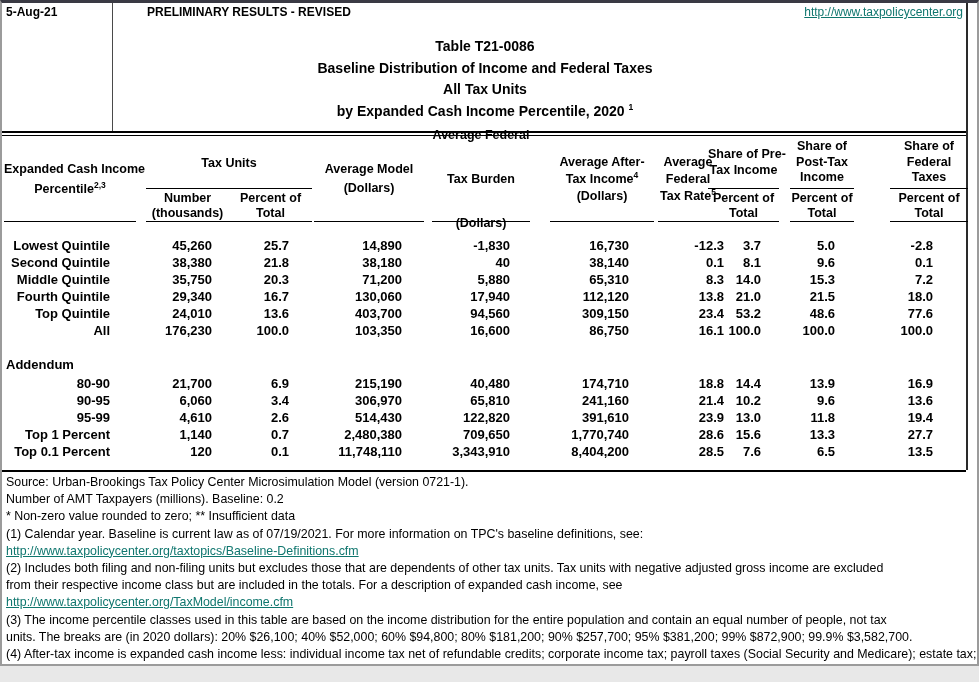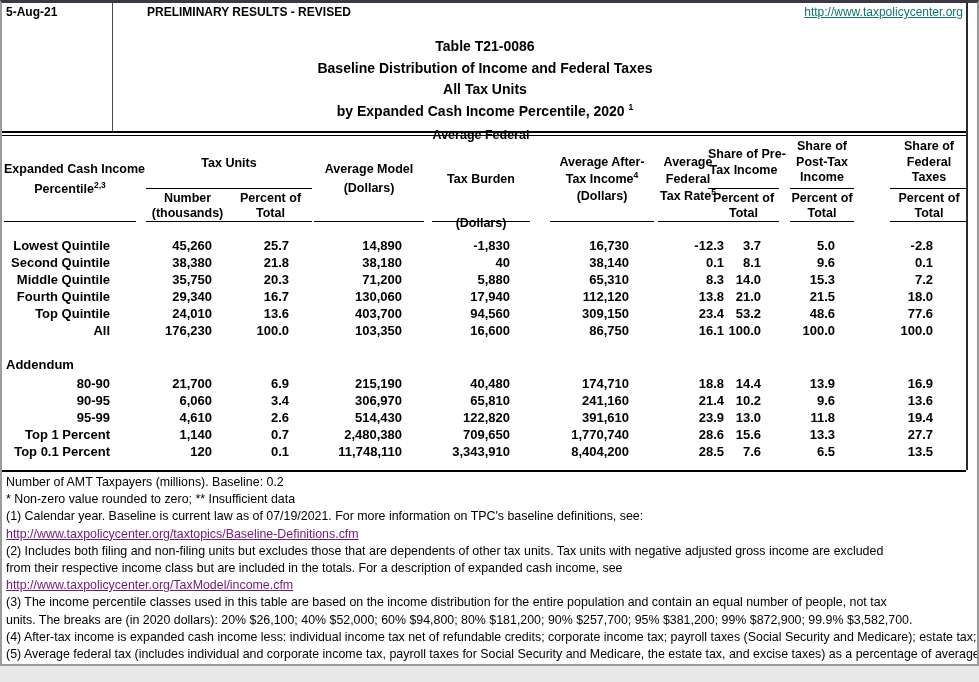--- a/index.html
+++ b/index.html
@@ -57,21 +57,21 @@
   .c5{left:418px;width:90px;}
   .c6{left:537px;width:90px;}
   .c7{left:632px;width:90px;text-align:right;}
   .c8{left:669px;width:90px;}
   .c9{left:743px;width:90px;}
   .c10{left:841px;width:90px;}
   .addendum{position:absolute;left:4px;top:354px;font-size:13px;font-weight:bold;}
   
   .fnotes{position:absolute;left:4px;top:471px;width:971px;}
   .fnline{height:17.2px;line-height:17.2px;font-size:12.4px;white-space:nowrap;overflow:hidden;}
-  .fnline a{color:#701a75;text-decoration:underline;cursor:pointer;}
+  .fnline a{color:#0f766e;text-decoration:underline;cursor:pointer;}
 </style>
 </head>
 <body>
 
 <div class="page">
 
   <span class="date">5-Aug-21</span>
   <span class="status">PRELIMINARY RESULTS - REVISED</span>
   <a class="toplink">http://www.taxpolicycenter.org</a>
 
@@ -300,20 +300,21 @@
         <div class="cell c7">28.5</div>
         <div class="cell c8">7.6</div>
         <div class="cell c9">6.5</div>
         <div class="cell c10">13.5</div>
       </div>
     </div>
 
   <div class="bline"></div>
 
   <div class="fnotes" id="footnotes">
+      <div class="fnline">Source: Urban-Brookings Tax Policy Center Microsimulation Model (version 0721-1).</div>
       <div class="fnline">Number of AMT Taxpayers (millions).  Baseline: 0.2</div>
       <div class="fnline">* Non-zero value rounded to zero; ** Insufficient data</div>
       <div class="fnline">(1) Calendar year. Baseline is current law as of 07/19/2021. For more information on TPC's baseline definitions, see:</div>
       <div class="fnline"><a>http://www.taxpolicycenter.org/taxtopics/Baseline-Definitions.cfm</a></div>
       <div class="fnline">(2) Includes both filing and non-filing units but excludes those that are dependents of other tax units. Tax units with negative adjusted gross income are excluded</div>
       <div class="fnline">from their respective income class but are included in the totals. For a description of expanded cash income, see</div>
       <div class="fnline"><a>http://www.taxpolicycenter.org/TaxModel/income.cfm</a></div>
       <div class="fnline">(3) The income percentile classes used in this table are based on the income distribution for the entire population and contain an equal number of people, not tax</div>
       <div class="fnline">units. The breaks are (in 2020 dollars): 20% $26,100; 40% $52,000; 60% $94,800; 80% $181,200; 90% $257,700; 95% $381,200; 99% $872,900; 99.9% $3,582,700.</div>
       <div class="fnline">(4) After-tax income is expanded cash income less: individual income tax net of refundable credits; corporate income tax; payroll taxes (Social Security and Medicare); estate tax; and</div>

